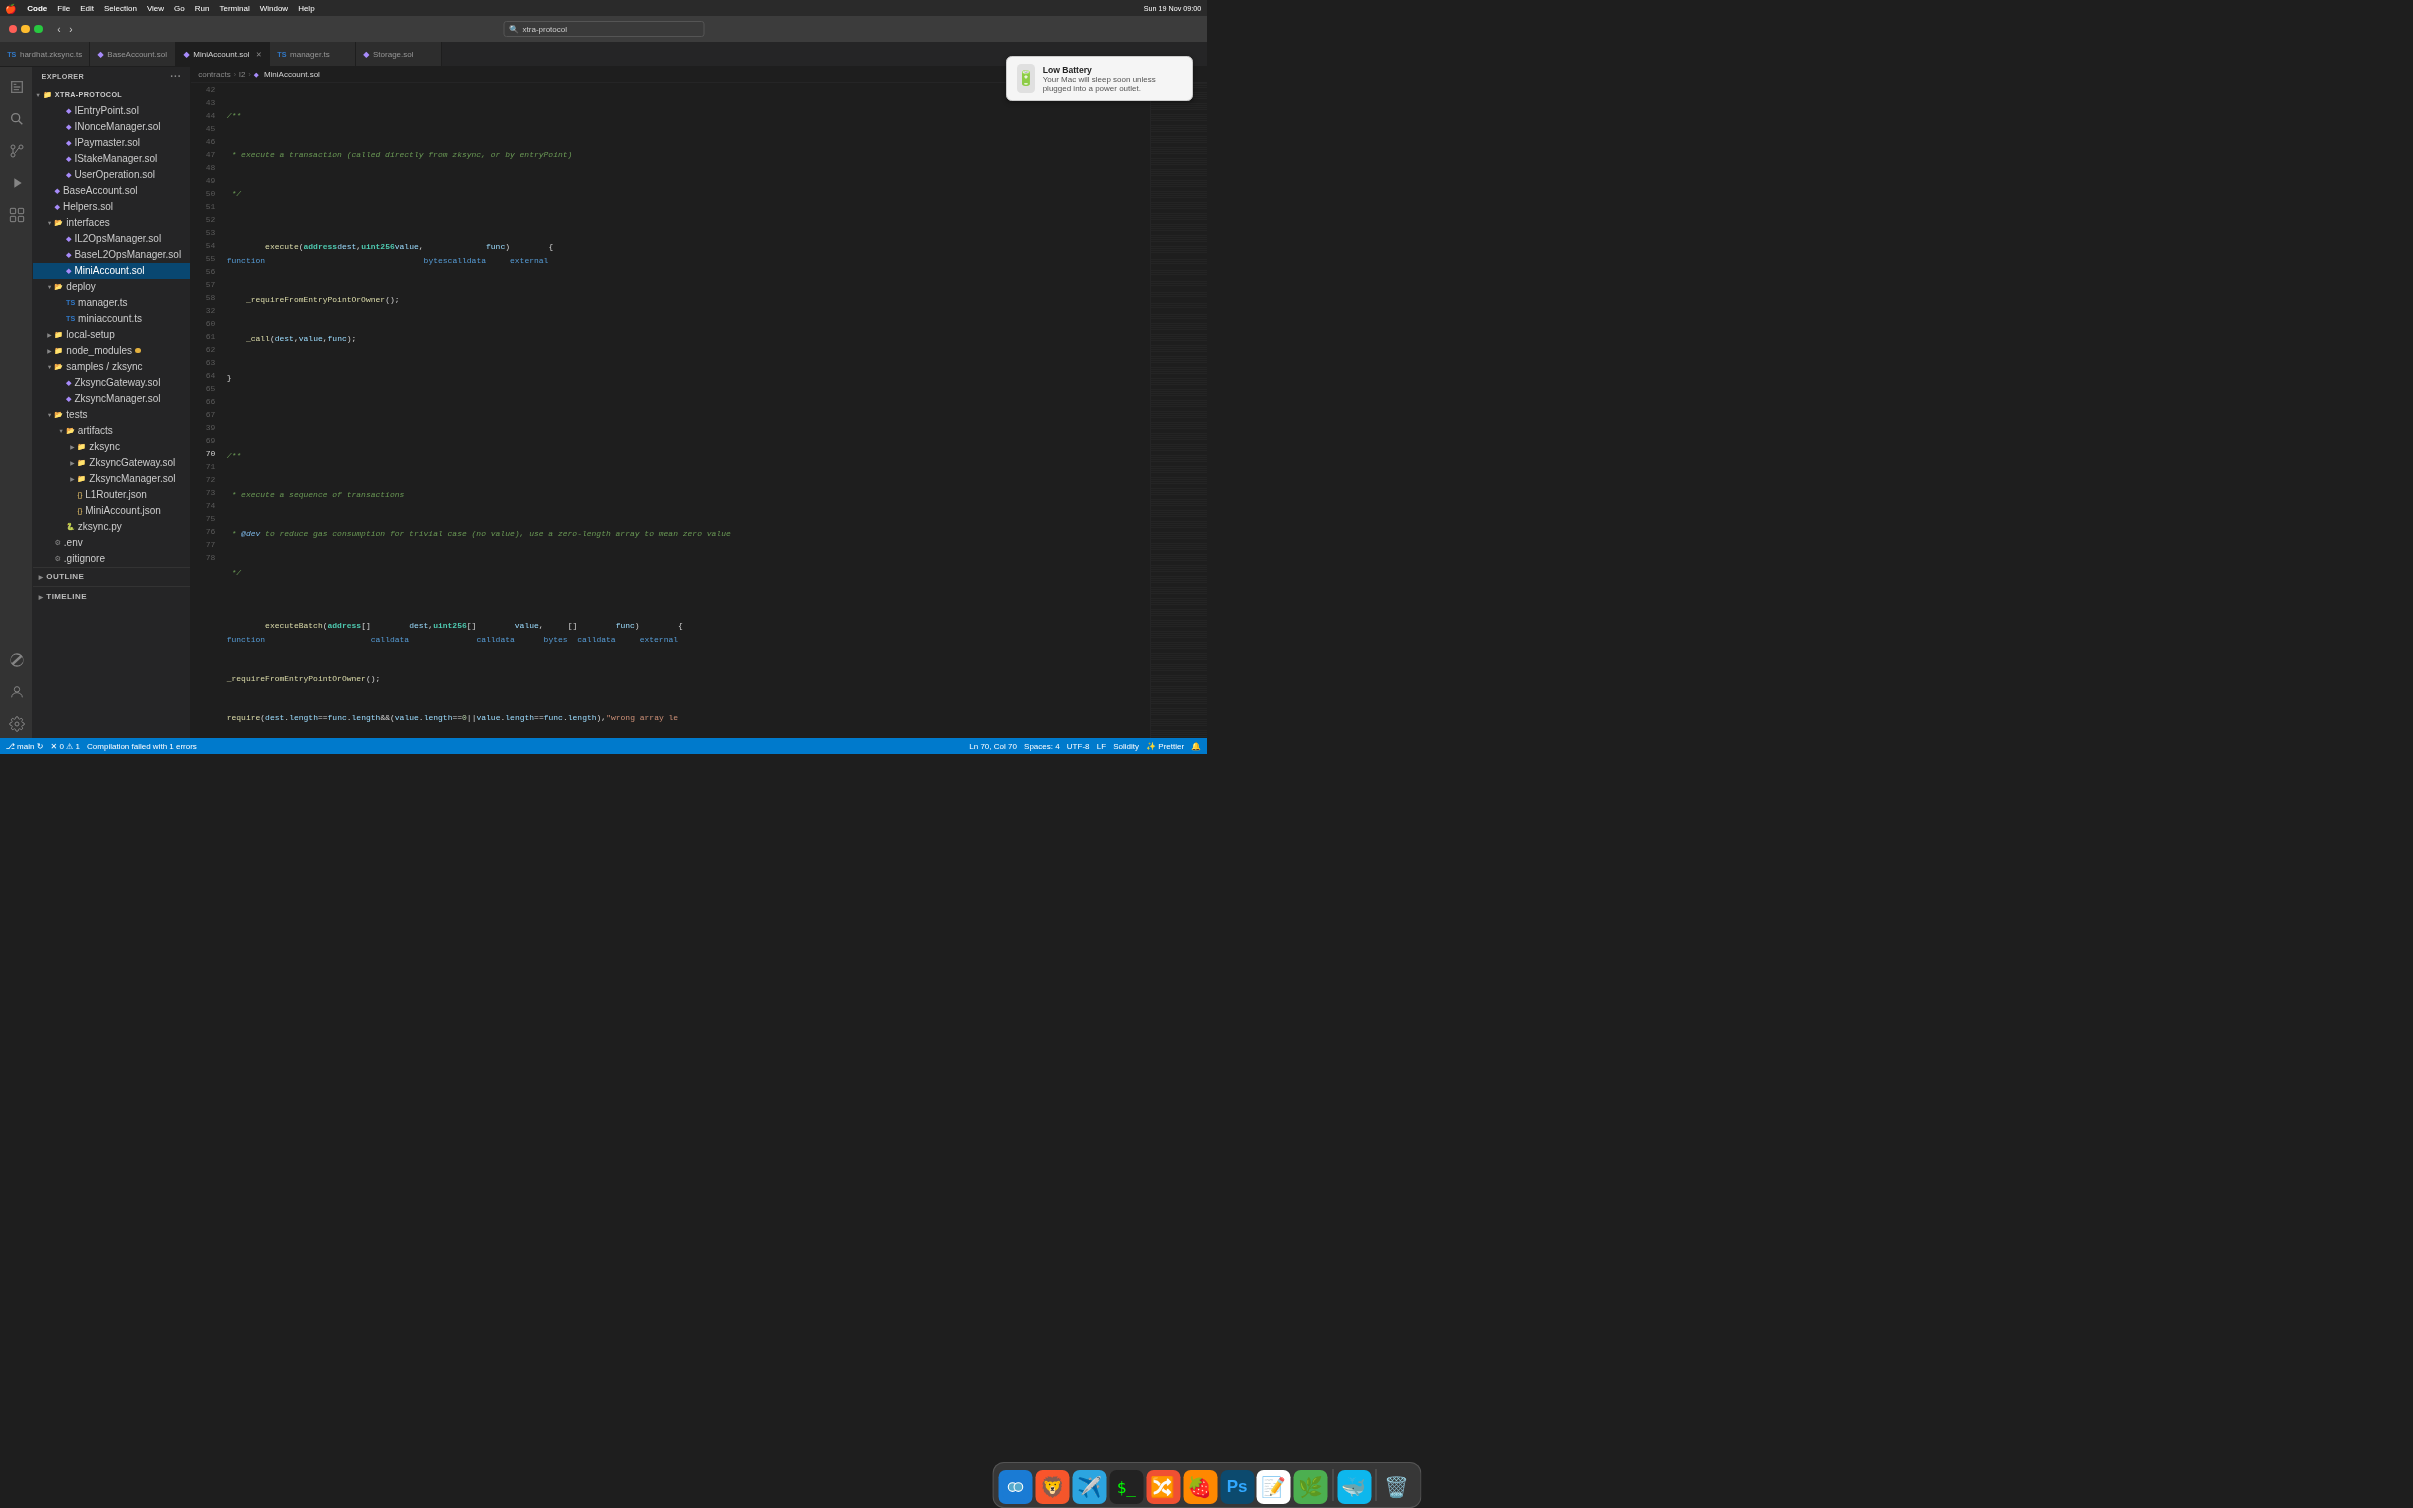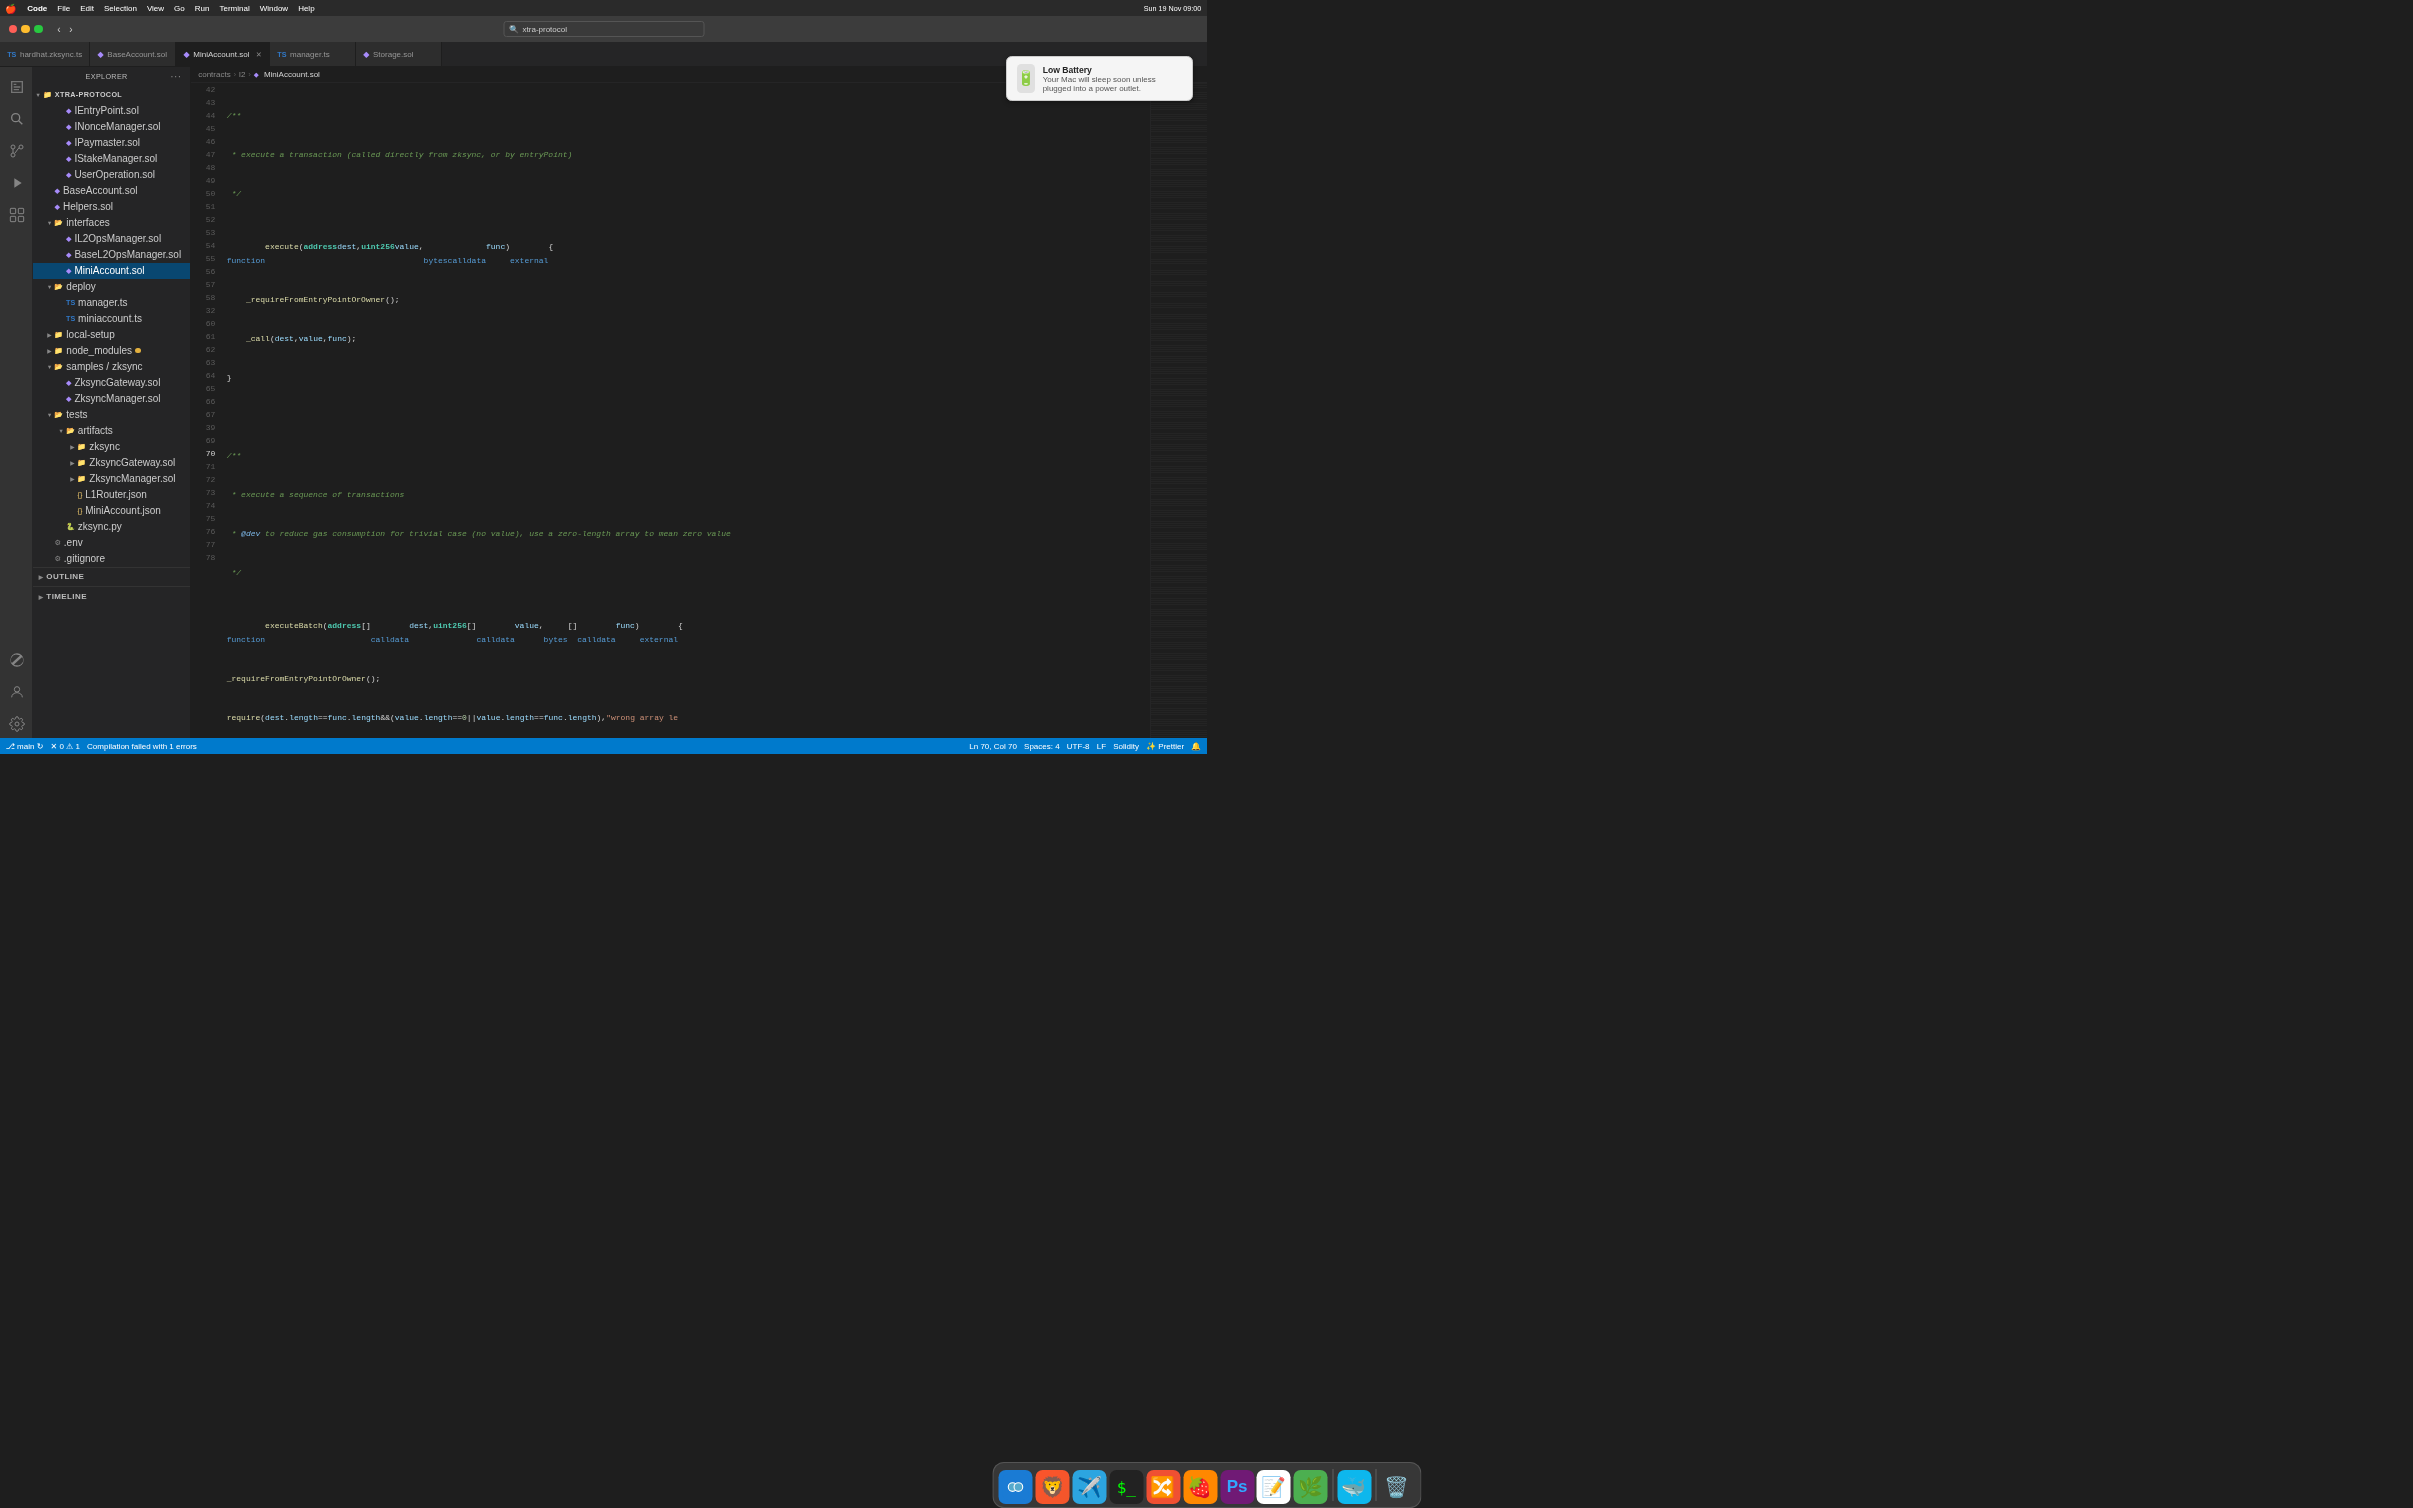--- a/index.html
+++ b/index.html
@@ -135,23 +135,23 @@
     }
 
     
     .sidebar {
       width: 158px; background: #252526;
       overflow-y: auto; overflow-x: hidden;
       border-right: 0.7px solid #1e1e1e;
       font-size: 8px;
     }
     .sidebar-header {
-      padding: 4.3px 8.6px; font-size: 7.2px; font-weight: 400;
+      padding: 4.3px 8.6px; font-size: 7.2px; font-weight: 700;
       color: #bbb; letter-spacing: 0.05em; text-transform: uppercase;
-      display: flex; justify-content: space-between; align-items: center; margin-left: 44px;
+      display: flex; justify-content: space-between; align-items: center;
     }
     .sidebar-more { color: #888; cursor: pointer; font-size: 10px; }
 
     .tree-item {
       display: flex; align-items: center; padding: 1.4px 0 1.4px 0;
       cursor: pointer; color: #cccccc; height: 16px;
       white-space: nowrap; overflow: hidden;
     }
     .tree-item.selected { background: #094771; color: #fff; }
 
@@ -794,21 +794,21 @@
   </div>
   <div class="dock-item" title="Terminal" style="background:#222;border-radius:7.2px;">
     <span style="font-size:16px;color:#0f0;font-family:monospace;">$_</span>
   </div>
   <div class="dock-item" title="Git" style="background:#f05032;border-radius:7.2px;">
     <span style="font-size:20px;">🔀</span>
   </div>
   <div class="dock-item" title="FL Studio" style="background:#ff8800;border-radius:7.2px;">
     <span style="font-size:20px;">🍓</span>
   </div>
-  <div class="dock-item" title="Photoshop" style="background:#701a75;border-radius:7.2px;align-items:center;">
+  <div class="dock-item" title="Photoshop" style="background:#0c4a6e;border-radius:7.2px;align-items:center;">
     <span style="font-size:17px;color:#31a8ff;font-weight:900;">Ps</span>
   </div>
   <div class="dock-item" title="TextEdit" style="background:#fff;border-radius:7.2px;">
     <span style="font-size:20px;">📝</span>
   </div>
   <div class="dock-item" title="CotEditor" style="background:#4caf50;border-radius:7.2px;">
     <span style="font-size:20px;">🌿</span>
   </div>
   <div class="dock-separator"></div>
   <div class="dock-item" title="Docker" style="background:#0db7ed;border-radius:7.2px;">

